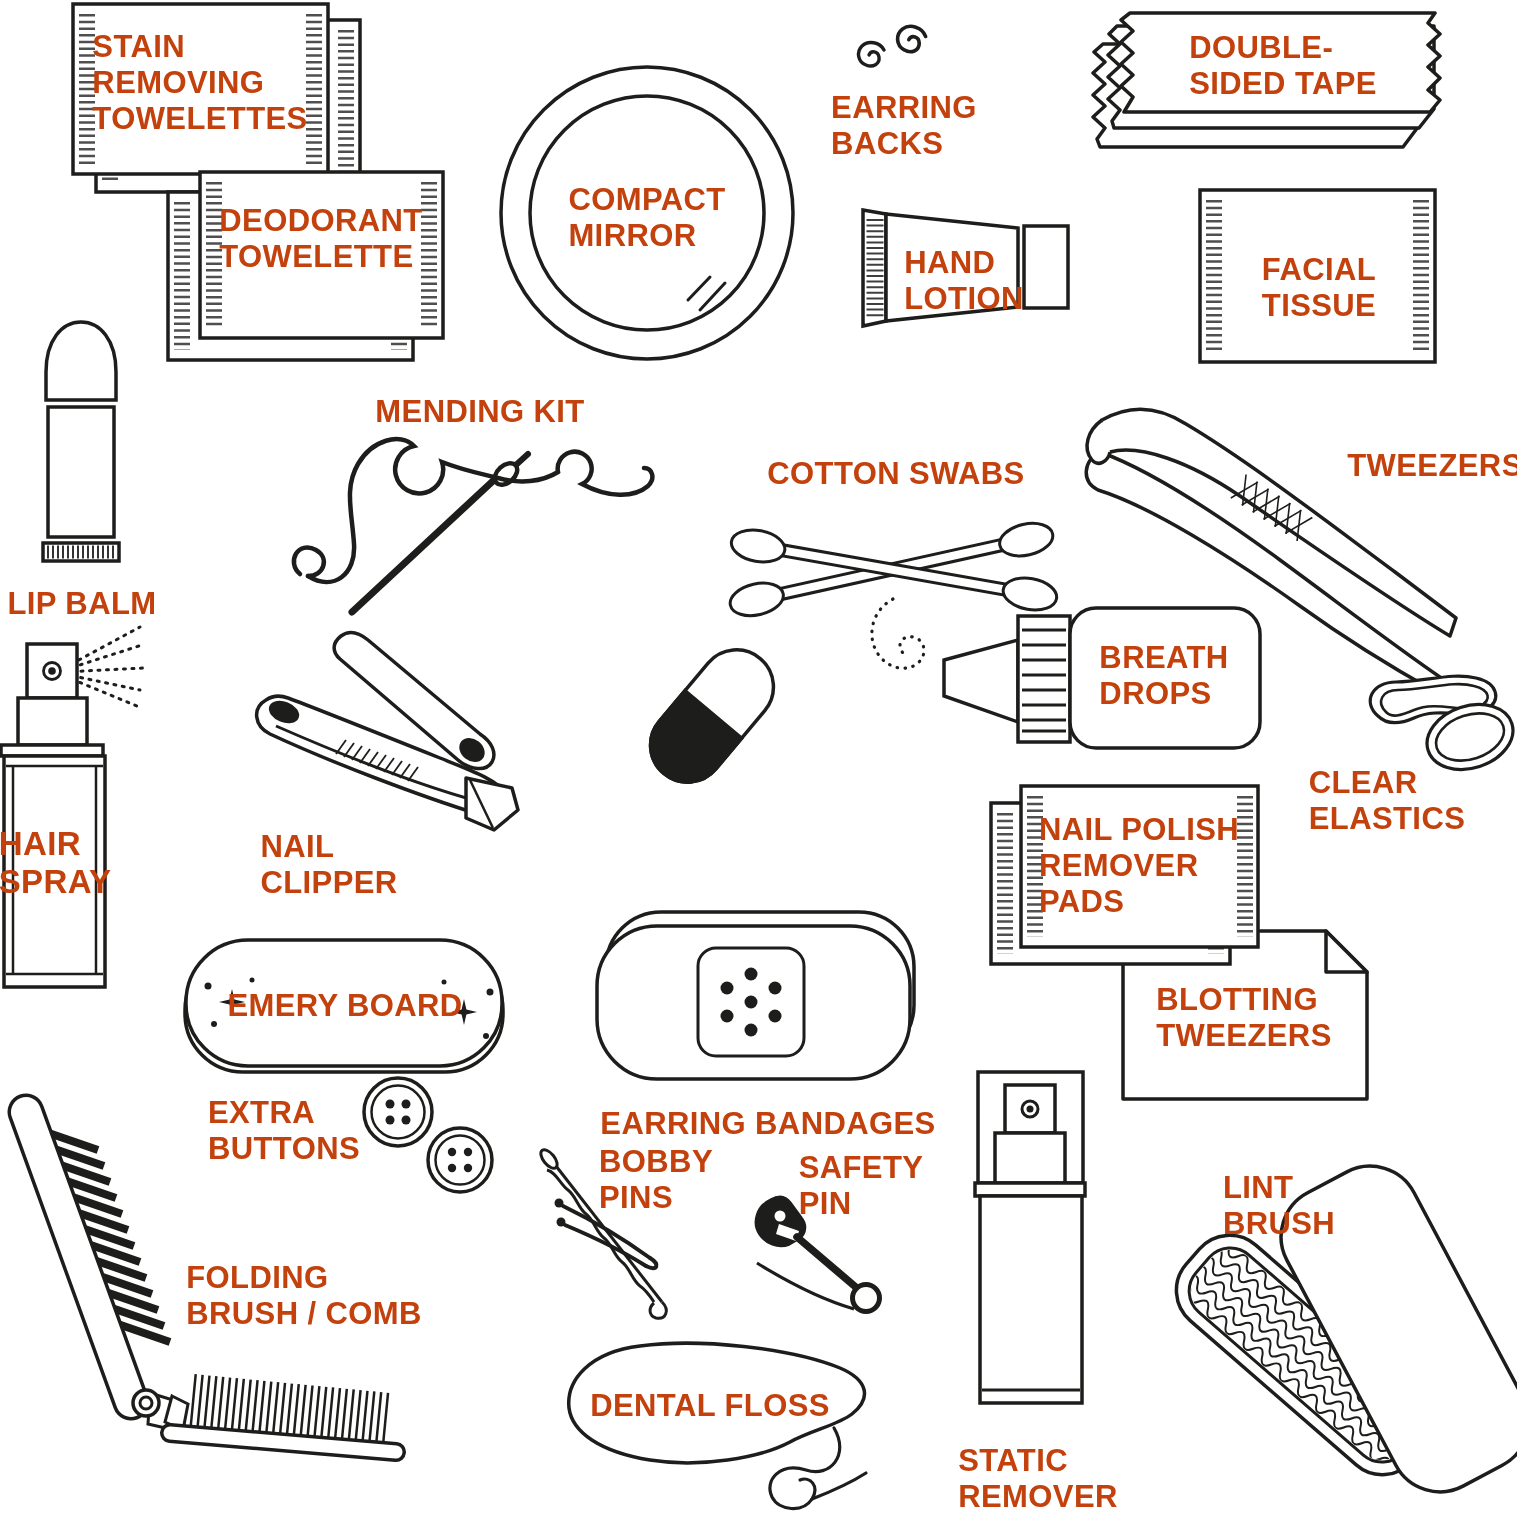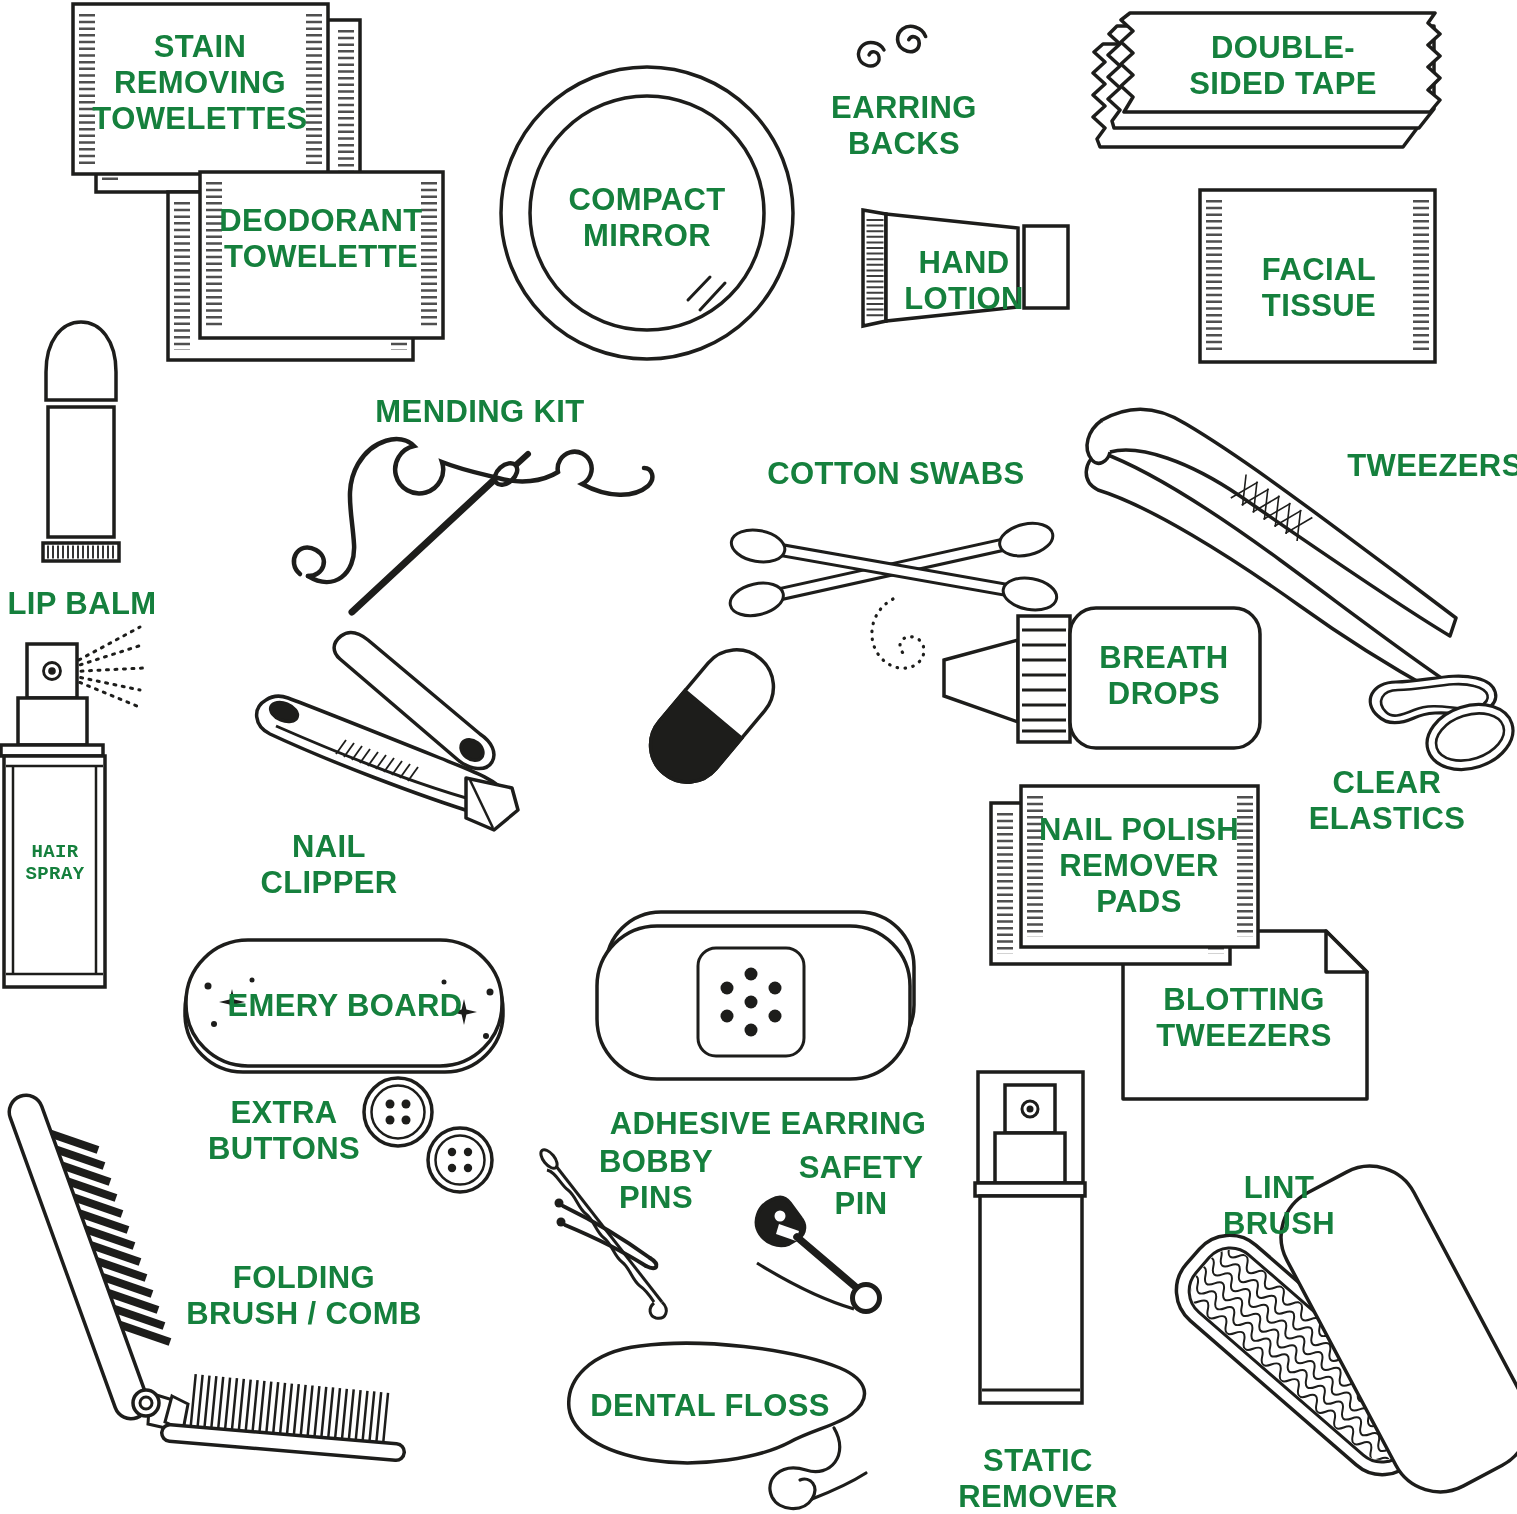--- a/index.html
+++ b/index.html
@@ -1,22 +1,22 @@
 <!DOCTYPE html>
 <html><head>
 <meta charset="utf-8">
 <style>
   html,body{margin:0;padding:0;background:#ffffff;}
   #stage{position:relative;width:1517px;height:1514px;background:#ffffff;overflow:hidden;
          font-family:"Liberation Sans",sans-serif;}
   #art{position:absolute;left:0;top:0;}
   .lbl{position:absolute;transform:translate(-50%,-50%);
        font:700 31px/1.16 "Liberation Sans",sans-serif;
-       color:#15803d;letter-spacing:.4px;white-space:pre-line;text-align:center;}
-  .sm{font-size:19px;font-family:Liberation Mono, monospace;}
+       color:#c2410c;letter-spacing:.4px;white-space:pre-line;text-align:left;}
+  .sm{font-size:33px;}
 </style>
 </head>
 <body>
 
 <div id="stage">
 
 <svg id="art" width="1517" height="1514" viewBox="0 0 1517 1514">
   <g fill="#ffffff" stroke="#1d1d1b" stroke-width="3.5">
 
     <g>
@@ -371,21 +371,21 @@
 <div class="lbl" style="left:1164px;top:676px">BREATH
 DROPS</div>
 <div class="lbl" style="left:1387px;top:801px">CLEAR
 ELASTICS</div>
 <div class="lbl" style="left:1139px;top:866px">NAIL POLISH
 REMOVER
 PADS</div>
 <div class="lbl" style="left:1244px;top:1018px">BLOTTING
 TWEEZERS</div>
 <div class="lbl" style="left:345px;top:1006px">EMERY BOARD</div>
-<div class="lbl" style="left:768px;top:1124px">ADHESIVE EARRING</div>
+<div class="lbl" style="left:768px;top:1124px">EARRING BANDAGES</div>
 <div class="lbl" style="left:284px;top:1131px">EXTRA
 BUTTONS</div>
 <div class="lbl" style="left:656px;top:1180px">BOBBY
 PINS</div>
 <div class="lbl" style="left:861px;top:1186px">SAFETY
 PIN</div>
 <div class="lbl" style="left:304px;top:1296px">FOLDING
 BRUSH / COMB</div>
 <div class="lbl" style="left:710px;top:1406px">DENTAL FLOSS</div>
 <div class="lbl" style="left:1038px;top:1479px">STATIC

